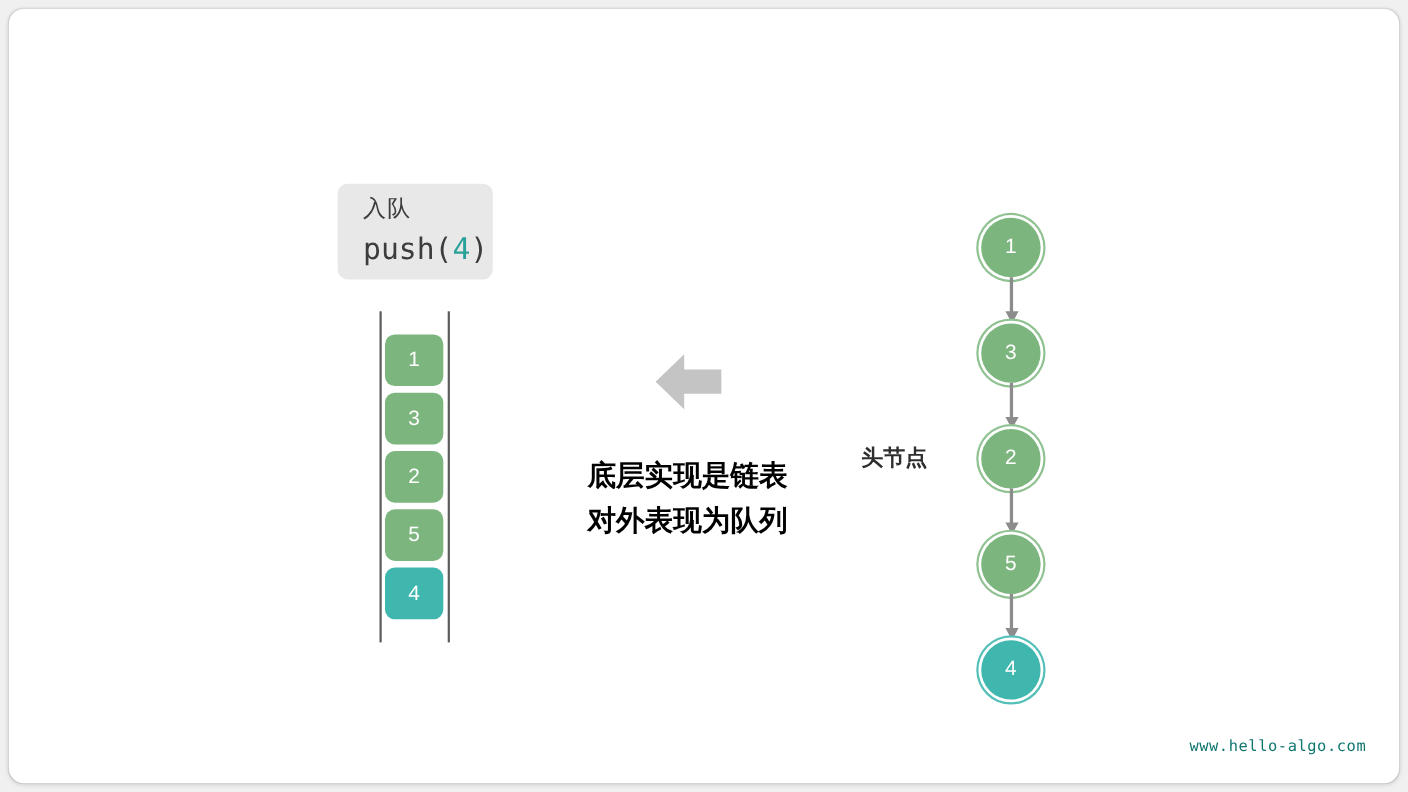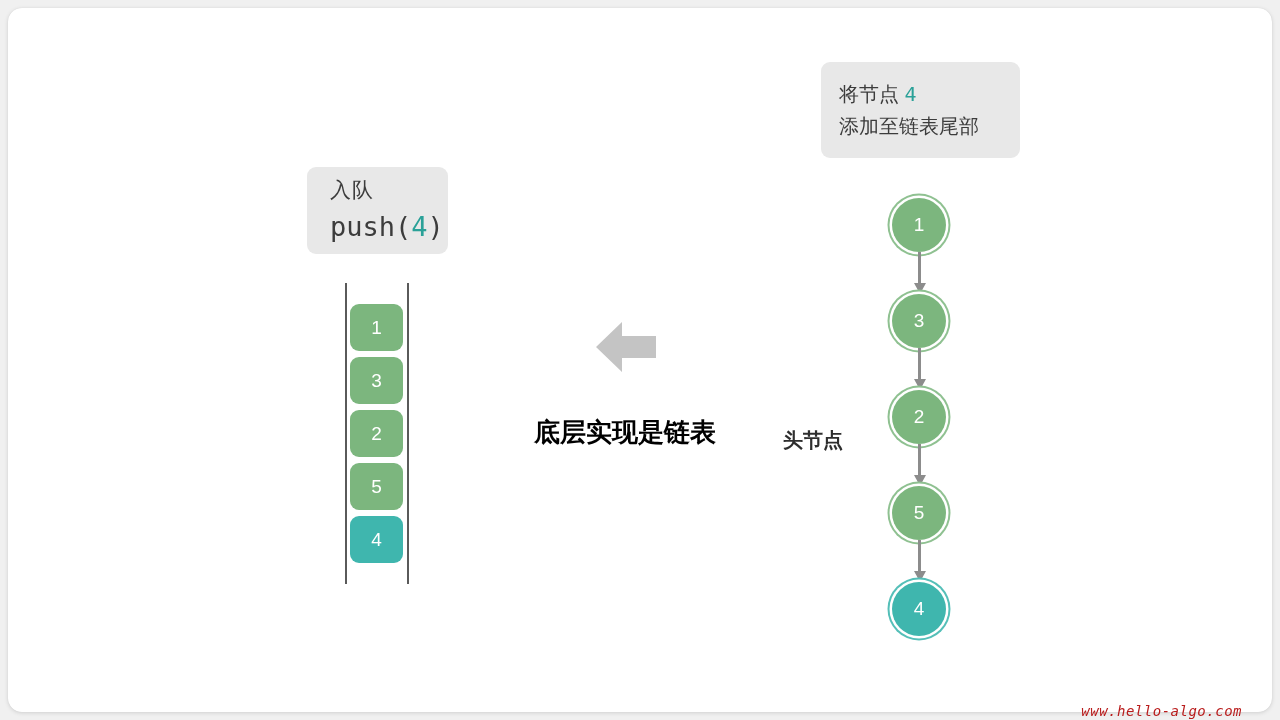--- a/index.html
+++ b/index.html
@@ -86,26 +86,25 @@
     font-family: "DejaVu Sans Mono", "Liberation Mono", monospace;
     font-size: 23px;
     font-weight: bold;
     letter-spacing: 2px;
   }
 
   
   #watermark {
     position: absolute;
     right: 38px;
-    bottom: 1px;
-    color: #b91c1c;
+    bottom: 33px;
+    color: #0f766e;
     font-family: "DejaVu Sans Mono", "Liberation Mono", monospace;
     font-size: 14px;
     letter-spacing: 0.5px;
-    font-style: italic;
   }
 
   
   #queue {
     position: absolute;
     left: 345px;
     top: 283px;
     width: 64px;
     height: 301px;
   }
@@ -203,37 +202,33 @@
     border-top: 11px solid #8c8c8c;
   }
 
   .side-label {
     position: absolute;
     font-size: 20px;
     font-weight: bold;
     color: #2e2e2e;
     white-space: nowrap;
   }
-  #head-label { left: 23px; top: 213px; margin-top: 24px; }
+  #head-label { left: 23px; top: 213px; }
 </style>
 </head>
 <body>
 
 <div id="canvas">
   <div class="card"></div>
 
   <div class="labelbox" id="push-label">
     <div class="line l1">入队</div>
     <div class="line l2 mono"><span>push(</span><span class="teal">4</span><span>)</span></div>
   </div>
 
-  <div class="labelbox" id="append-label">
-    <div class="line l1"><span>将节点 </span><span class="teal mono" style="font-size:20px;">4</span></div>
-    <div class="line l2">添加至链表尾部</div>
-  </div>
 
   <div id="queue">
     <div class="rail left"></div>
     <div class="rail right"></div>
     <div class="cells" id="queue-cells">
         <div class="qcell" style="background: rgb(124, 182, 126);">
           <span>1</span>
         </div>
         <div class="qcell" style="background: rgb(124, 182, 126);">
           <span>3</span>
@@ -251,20 +246,21 @@
   </div>
 
   <div id="center-arrow">
     <svg width="60" height="54" viewBox="0 0 60 54">
       <polygon points="0,27 26,2 26,16 60,16 60,38 26,38 26,52" fill="#c4c4c4"></polygon>
     </svg>
   </div>
 
   <div id="center-caption">
     <div>底层实现是链表</div>
+    <div>对外表现为队列</div>
   </div>
 
   <div id="linkedlist">
     <div class="side-label" id="head-label">头节点</div>
 
   <div class="node node-green" style="top: 8px;">
         <span class="val">1</span>
       </div>
       <div class="connector" style="top: 62px; height: 42px;">
         <div class="shaft" style="height: 33px;"></div>

